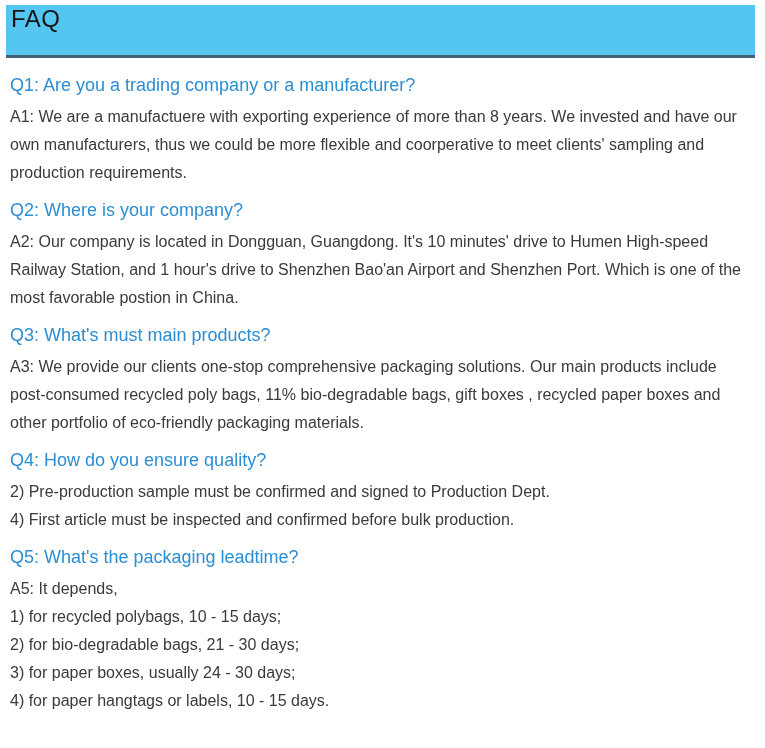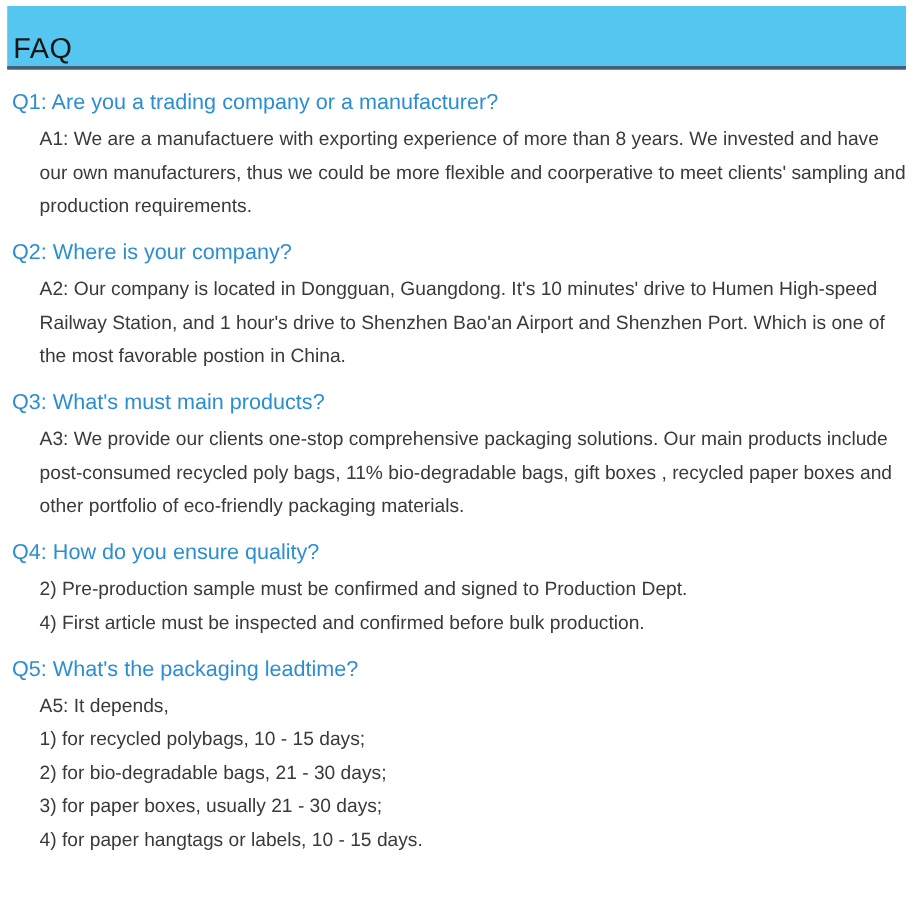--- a/index.html
+++ b/index.html
@@ -12,21 +12,21 @@
     height: 748px;
     font-family: "Liberation Sans", "DejaVu Sans", sans-serif;
     overflow: hidden;
   }
   .faq-header-bar {
     margin: 5px 10px 0 6px;
     height: 50px;
     background: #55c6f0;
     border-bottom: 3px solid #426078;
     display: flex;
-    align-items: flex-end;
+    align-items: flex-start;
   }
   .faq-title {
     font-size: 24px;
     font-weight: 400;
     color: #161616;
     padding-left: 5px;
     letter-spacing: 0.5px;
   }
   .faq-content {
     padding: 0 10px 0 10px;
@@ -42,21 +42,20 @@
     font-weight: 400;
     color: #2b8ed3;
     line-height: 26px;
     margin-bottom: 5px;
   }
   .answer-line {
     font-size: 16px;
     font-weight: 400;
     color: #3a3a3a;
     line-height: 28px;
-    margin-left: 23px;
   }
 </style>
 </head>
 <body>
 
 <div class="faq-header-bar">
   <div class="faq-title">FAQ</div>
 </div>
 
 <div class="faq-content">
@@ -80,17 +79,17 @@
     <div class="question-heading">Q4: How do you ensure quality?</div>
     <div class="answer-line">2) Pre-production sample must be confirmed and signed to Production Dept.</div>
     <div class="answer-line">4) First article must be inspected and confirmed before bulk production.</div>
   </div>
 
   <div class="faq-section">
     <div class="question-heading">Q5: What's the packaging leadtime?</div>
     <div class="answer-line">A5: It depends,</div>
     <div class="answer-line">1) for recycled polybags, 10 - 15 days;</div>
     <div class="answer-line">2) for bio-degradable bags, 21 - 30 days;</div>
-    <div class="answer-line">3) for paper boxes, usually 21 - 30 days;</div>
+    <div class="answer-line">3) for paper boxes, usually 24 - 30 days;</div>
     <div class="answer-line">4) for paper hangtags or labels, 10 - 15 days.</div>
   </div>
 
 </div>
 
 </body></html>

